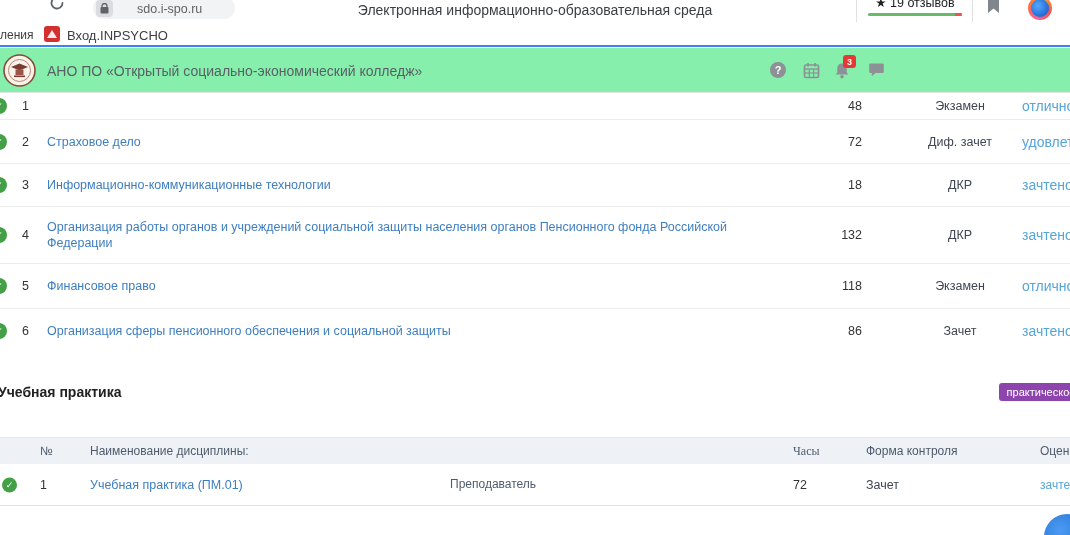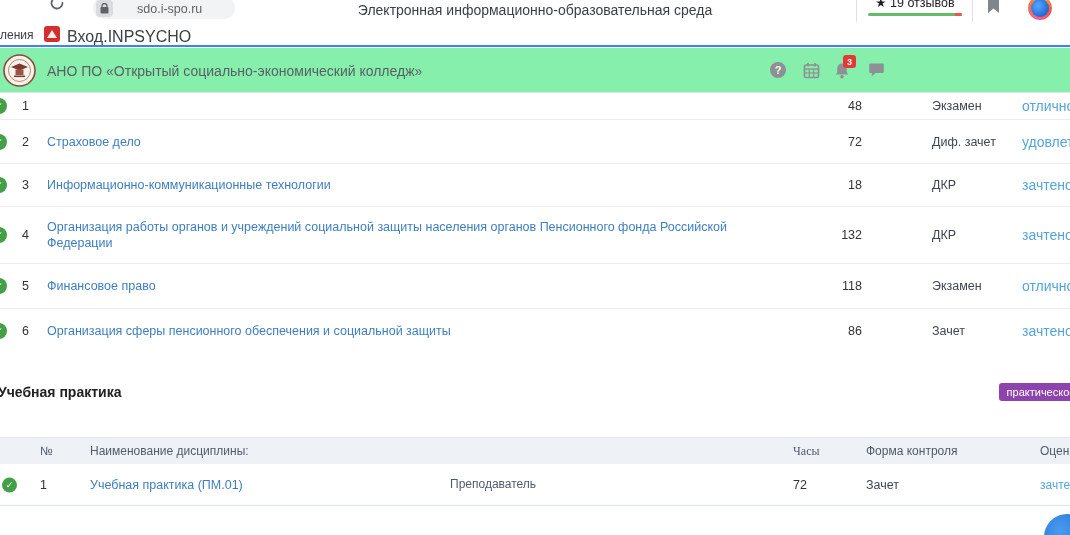--- a/index.html
+++ b/index.html
@@ -22,21 +22,21 @@
   .rating-red { position:absolute; right:0; top:0; width:7px; height:3px; border-radius:0 2px 2px 0; background:#ef5350; }
   .ribbon { position:absolute; left:987px; top:-4px; }
   .avatar { position:absolute; left:1028px; top:-4px; width:24px; height:24px; border-radius:50%; background:conic-gradient(from 200deg,#f06292,#ff7043,#ffa726,#ef5350,#f06292); }
   .avatar::after { content:""; position:absolute; inset:3px; border-radius:50%; background:radial-gradient(circle at 38% 38%, #5aa7ff, #1967d2 75%); }
 
   
   .bookmarks { position:absolute; top:22px; left:0; width:1070px; height:25px; border-bottom:2px solid #3b82f6; }
   .bm-fragment { position:absolute; left:0px; top:6px; font-size:12px; color:#3c4043; }
   .bm-favicon { position:absolute; left:44px; top:4px; width:16px; height:16px; background:#d32f2f; border-radius:3px; display:flex; align-items:center; justify-content:center; }
   .bm-favicon span { width:0; height:0; border-left:5px solid transparent; border-right:5px solid transparent; border-bottom:8px solid #ffffff; opacity:.9; }
-  .bm-label { position:absolute; left:67px; top:6px; font-size:16px; color:#3c4043; }
+  .bm-label { position:absolute; left:67px; top:6px; font-size:13px; color:#3c4043; }
 
   
   .app-header { position:absolute; top:48px; left:0; width:1070px; height:45px; border-bottom:1px solid #e4e4e4; background:#86efac; }
   .logo { position:absolute; left:3px; top:6px; }
   .college-name { position:absolute; left:47px; top:0; height:45px; display:flex; align-items:center; font-size:14px; color:#5a5f66; }
   .hdr-ico { position:absolute; top:14px; color:#8d9196; }
   .ico-help { left:770px; width:16px; height:16px; border-radius:50%; background:#8d9196; color:#fff; font-size:11px; font-weight:bold; display:flex; align-items:center; justify-content:center; cursor:pointer; }
   .ico-cal { left:803px; cursor:pointer; }
   .ico-bell { left:834px; cursor:pointer; }
   .bell-badge { position:absolute; left:843px; top:7px; min-width:13px; height:13px; padding:0 2px; background:#e53935; border-radius:3px; color:#fff; font-size:9px; font-weight:bold; display:flex; align-items:center; justify-content:center; }
@@ -50,21 +50,21 @@
   .t1 .t1-row:nth-child(3){ height:43px; }
   .t1 .t1-row:nth-child(4){ height:57px; }
   .t1 .t1-row:nth-child(5){ height:45px; }
   .t1 .t1-row:nth-child(6){ height:44px; border-bottom:none; }
   .cell { position:absolute; top:50%; transform:translateY(-50%); font-size:12.5px; color:#333; }
   .chk { position:absolute; top:50%; transform:translateY(-50%); width:16px; height:16px; border-radius:50%; background:#43a047; color:#fff; font-size:9px; display:flex; align-items:center; justify-content:center; }
   .chk-t1 { left:-9px; }
   .c-num { left:22px; }
   .c-name { left:47px; width:690px; color:#3e7ec0; text-decoration:none; line-height:16px; cursor:pointer; }
   .c-hours { left:731px; width:131px; text-align:right; }
-  .c-control { left:932px; width:110px; color:#3f4652; }
+  .c-control { left:905px; width:110px; color:#3f4652;text-align:center; }
   .c-grade { left:1005px; white-space:nowrap; color:#55a5d9; text-decoration:none; font-size:14px; cursor:pointer;margin-left:17px; }
 
   
   .practice-title { position:absolute; left:-2px; top:384px; font-size:14px; font-weight:bold; color:#222; }
   .practice-badge { position:absolute; left:999px; top:383px; width:84px; height:18px; background:#8e44ad; border-radius:3px; color:#fff; font-size:11px; display:flex; align-items:center; justify-content:center; }
 
   .t2-head { position:absolute; top:437px; left:0; width:1070px; height:27px; background:#eef2f7; border-top:1px solid #e2e8ef; }
   .t2-head .cell { font-size:12px; color:#4f5b6b; }
   .h-num { left:40px; } .h-name { left:90px; } .h-teacher { left:450px;margin-top:33px; }
   .h-hours { left:793px;font-family:Liberation Serif, serif; } .h-control { left:866px; } .h-grade { left:1040px; white-space:nowrap; }

